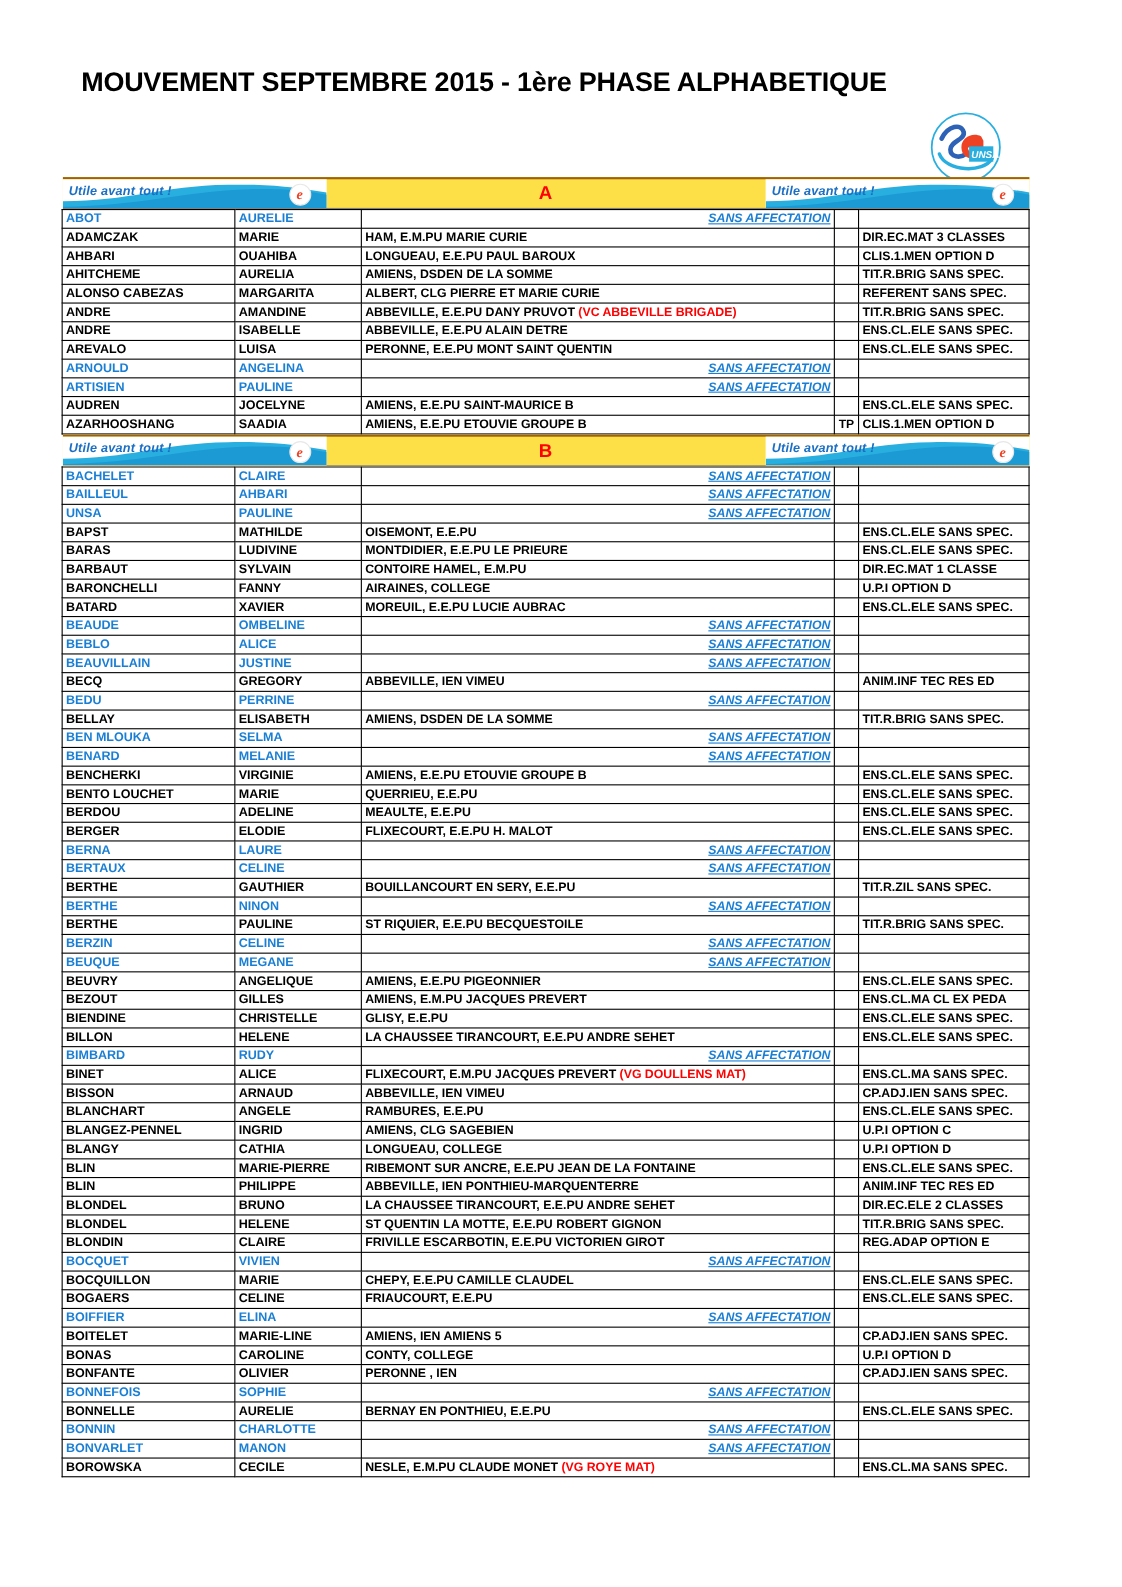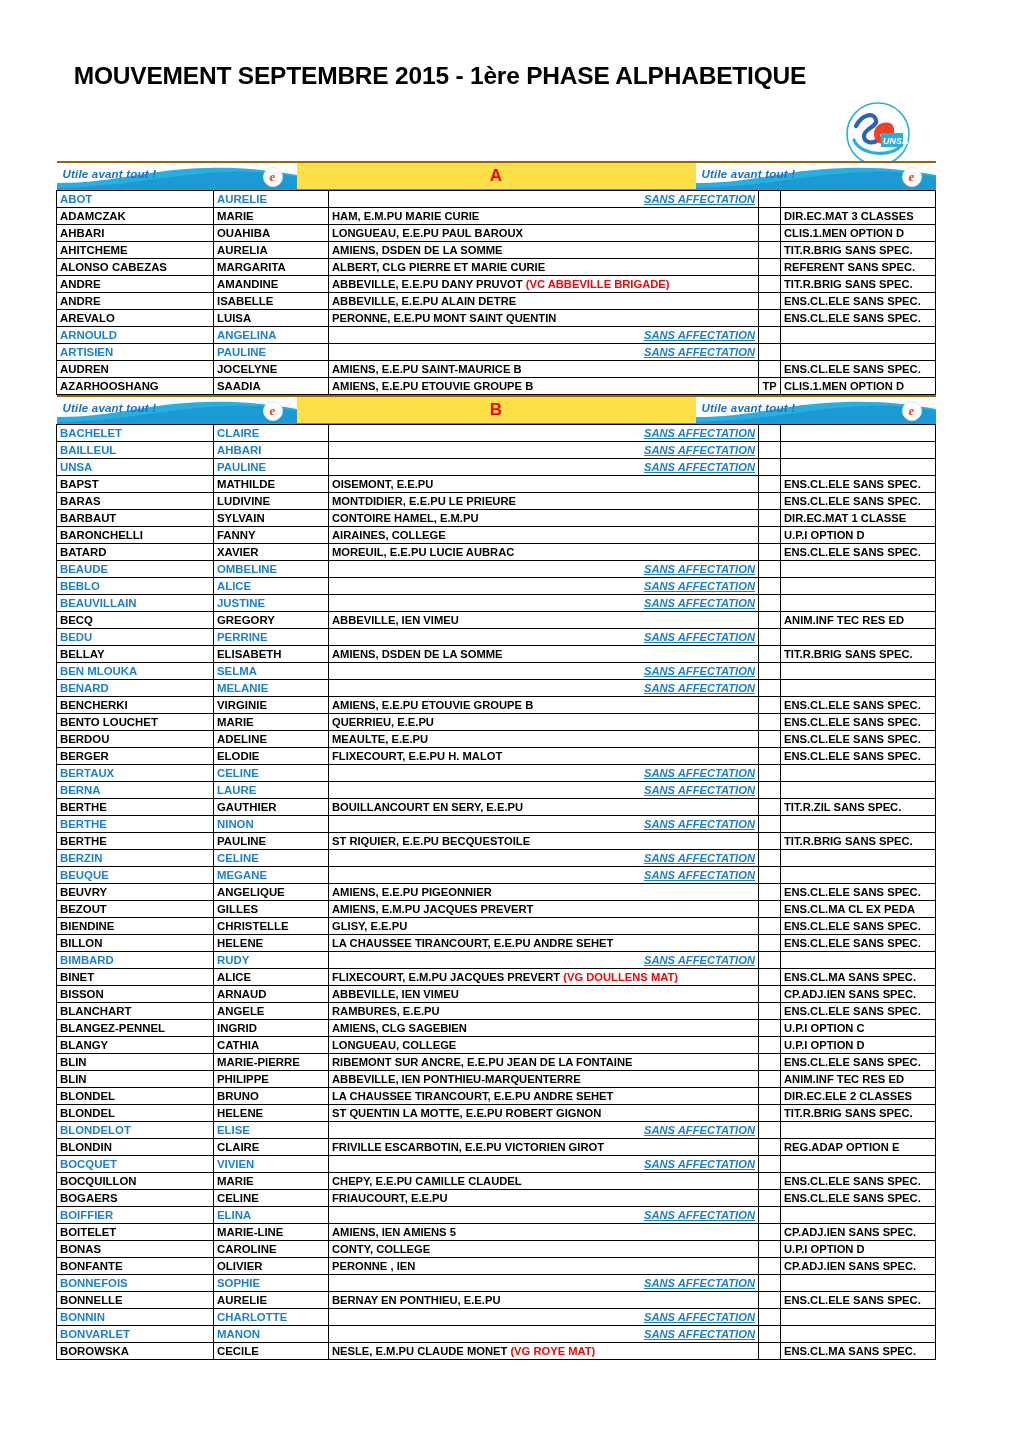--- a/index.html
+++ b/index.html
@@ -473,29 +473,29 @@
           <td class="pos">ENS.CL.ELE SANS SPEC.</td>
         </tr>
         <tr>
           <td class="nom">BERGER</td>
           <td class="pre">ELODIE</td>
           <td class="aff">FLIXECOURT, E.E.PU H. MALOT</td>
           <td class="tp"></td>
           <td class="pos">ENS.CL.ELE SANS SPEC.</td>
         </tr>
         <tr class="sans">
+          <td class="nom">BERNA</td>
+          <td class="pre">LAURE</td>
+          <td class="sans-txt">SANS AFFECTATION</td>
+          <td class="tp"></td>
+          <td class="pos"></td>
+        </tr>
+        <tr class="sans">
           <td class="nom">BERTAUX</td>
           <td class="pre">CELINE</td>
-          <td class="sans-txt">SANS AFFECTATION</td>
-          <td class="tp"></td>
-          <td class="pos"></td>
-        </tr>
-        <tr class="sans">
-          <td class="nom">BERNA</td>
-          <td class="pre">LAURE</td>
           <td class="sans-txt">SANS AFFECTATION</td>
           <td class="tp"></td>
           <td class="pos"></td>
         </tr>
         <tr>
           <td class="nom">BERTHE</td>
           <td class="pre">GAUTHIER</td>
           <td class="aff">BOUILLANCOURT EN SERY, E.E.PU</td>
           <td class="tp"></td>
           <td class="pos">TIT.R.ZIL SANS SPEC.</td>
@@ -619,27 +619,20 @@
           <td class="tp"></td>
           <td class="pos">DIR.EC.ELE 2 CLASSES</td>
         </tr>
         <tr>
           <td class="nom">BLONDEL</td>
           <td class="pre">HELENE</td>
           <td class="aff">ST QUENTIN LA MOTTE, E.E.PU ROBERT GIGNON</td>
           <td class="tp"></td>
           <td class="pos">TIT.R.BRIG SANS SPEC.</td>
         </tr>
-        <tr class="sans">
-          <td class="nom">BLONDELOT</td>
-          <td class="pre">ELISE</td>
-          <td class="sans-txt">SANS AFFECTATION</td>
-          <td class="tp"></td>
-          <td class="pos"></td>
-        </tr>
         <tr>
           <td class="nom">BLONDIN</td>
           <td class="pre">CLAIRE</td>
           <td class="aff">FRIVILLE ESCARBOTIN, E.E.PU VICTORIEN GIROT</td>
           <td class="tp"></td>
           <td class="pos">REG.ADAP OPTION E</td>
         </tr>
         <tr class="sans">
           <td class="nom">BOCQUET</td>
           <td class="pre">VIVIEN</td>

